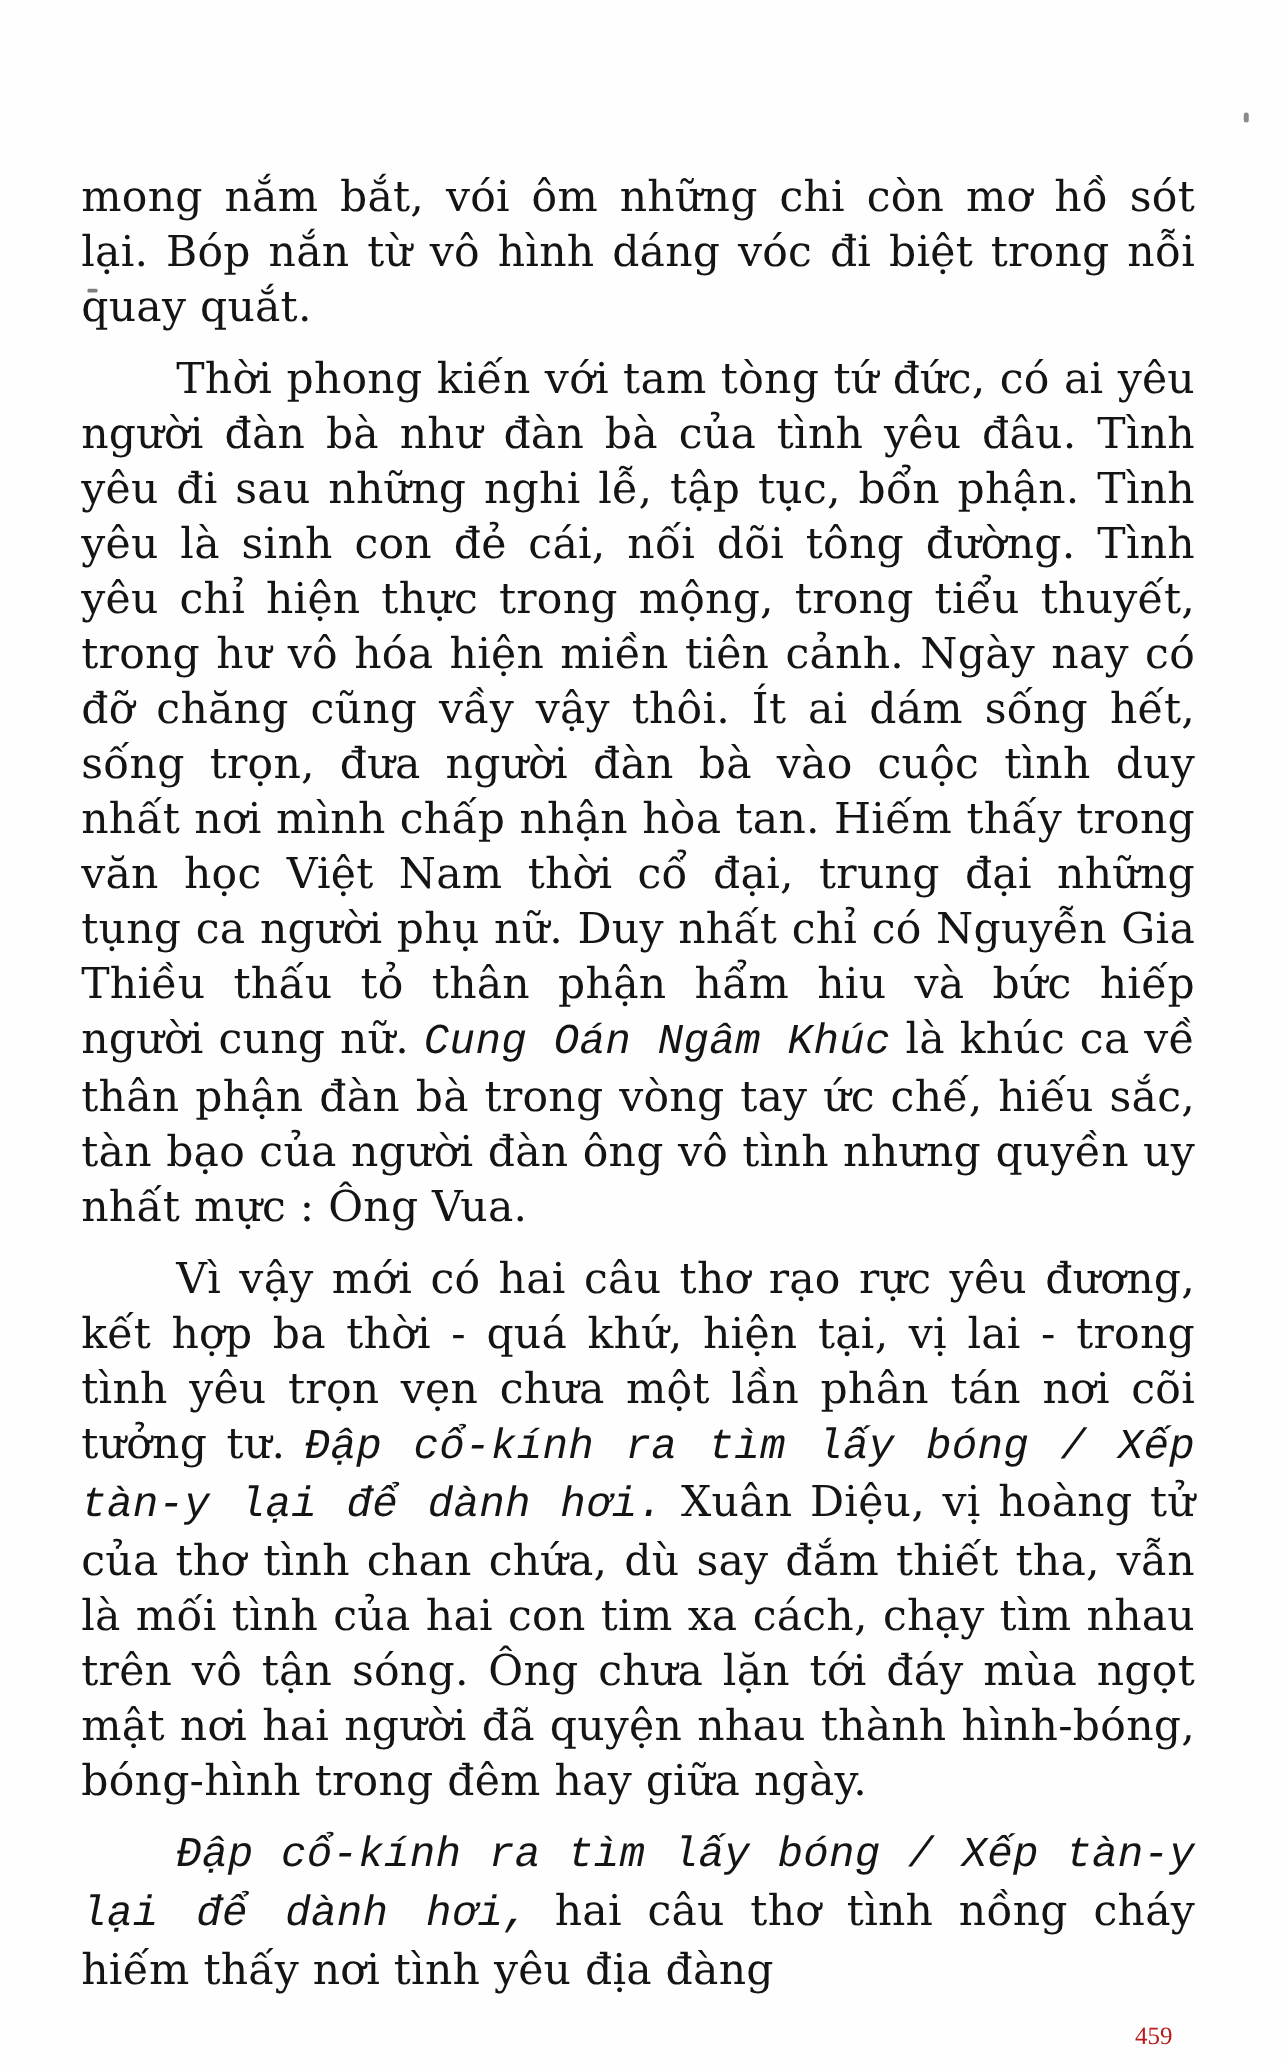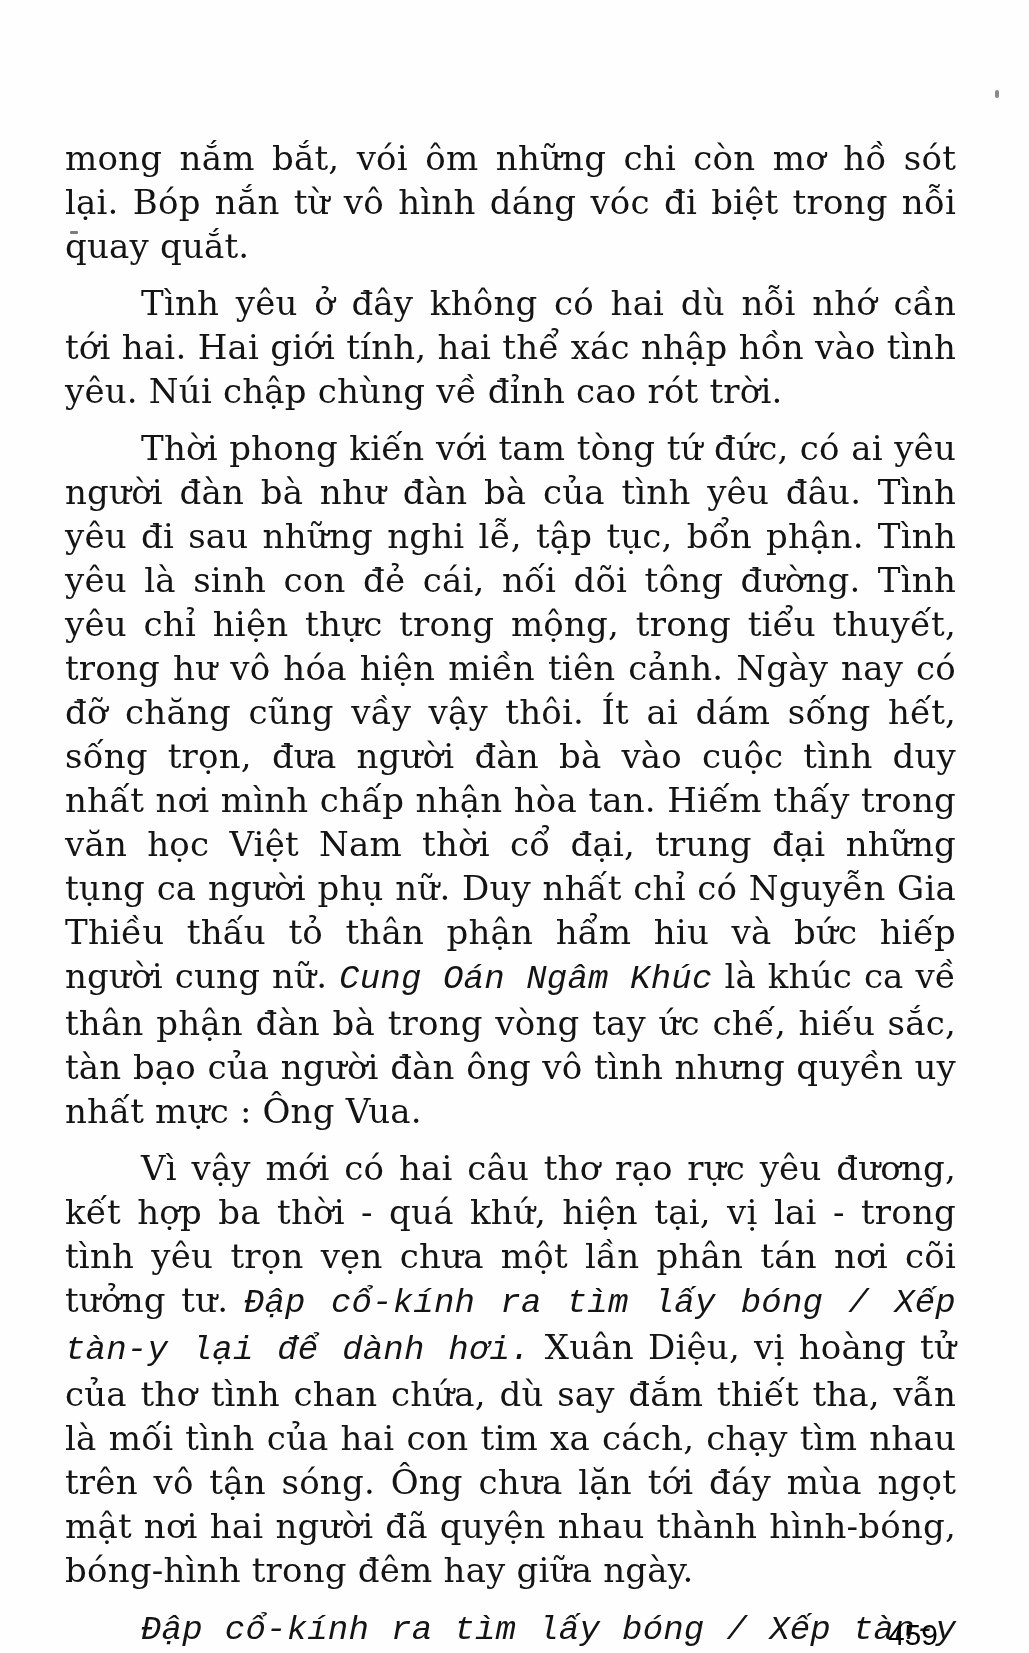--- a/index.html
+++ b/index.html
@@ -34,23 +34,23 @@
   .italic {
     font-style: italic;
     font-family: Liberation Mono, monospace;
   }
   .page-number {
     position: absolute;
     left: 882px;
     top: 1618px;
     width: 56px;
     text-align: right;
-    font-family: Liberation Sans, sans-serif;
-    font-size: 30px;
-    color: #000000;
+    font-family: Liberation Serif, serif;
+    font-size: 20px;
+    color: #b91c1c;
   }
   
   .speck-top-right {
     position: absolute;
     left: 995px;
     top: 90px;
     width: 4px;
     height: 8px;
     background: #8a8a8a;
     border-radius: 2px;
@@ -67,20 +67,19 @@
 </style>
 </head>
 <body>
 
 <div class="scan-page">
   <span class="speck-top-right"></span>
   <span class="speck-left-margin"></span>
 
   <div class="text-block">
       <p class="para"><span>mong nắm bắt, vói ôm những chi còn mơ hồ sót lại. Bóp nắn từ vô hình dáng vóc đi biệt trong nỗi quay quắt.</span></p>
-      <p class="para indent"><span>Tình yêu ở đây không có hai dù nỗi nhớ cần tới hai. Hai giới tính, hai thể xác nhập hồn vào tình yêu. Núi chập chùng về đỉnh cao rót trời.</span></p>
       <p class="para indent"><span>Thời phong kiến với tam tòng tứ đức, có ai yêu người đàn bà như đàn bà của tình yêu đâu. Tình yêu đi sau những nghi lễ, tập tục, bổn phận. Tình yêu là sinh con đẻ cái, nối dõi tông đường. Tình yêu chỉ hiện thực trong mộng, trong tiểu thuyết, trong hư vô hóa hiện miền tiên cảnh. Ngày nay có đỡ chăng cũng vầy vậy thôi. Ít ai dám sống hết, sống trọn, đưa người đàn bà vào cuộc tình duy nhất nơi mình chấp nhận hòa tan. Hiếm thấy trong văn học Việt Nam thời cổ đại, trung đại những tụng ca người phụ nữ. Duy nhất chỉ có Nguyễn Gia Thiều thấu tỏ thân phận hẩm hiu và bức hiếp người cung nữ. </span><span class="italic">Cung Oán Ngâm Khúc</span><span> là khúc ca về thân phận đàn bà trong vòng tay ức chế, hiếu sắc, tàn bạo của người đàn ông vô tình nhưng quyền uy nhất mực : Ông Vua.</span></p>
       <p class="para indent"><span>Vì vậy mới có hai câu thơ rạo rực yêu đương, kết hợp ba thời - quá khứ, hiện tại, vị lai - trong tình yêu trọn vẹn chưa một lần phân tán nơi cõi tưởng tư. </span><span class="italic">Đập cổ-kính ra tìm lấy bóng / Xếp tàn-y lại để dành hơi.</span><span> Xuân Diệu, vị hoàng tử của thơ tình chan chứa, dù say đắm thiết tha, vẫn là mối tình của hai con tim xa cách, chạy tìm nhau trên vô tận sóng. Ông chưa lặn tới đáy mùa ngọt mật nơi hai người đã quyện nhau thành hình-bóng, bóng-hình trong đêm hay giữa ngày.</span></p>
       <p class="para indent"><span class="italic">Đập cổ-kính ra tìm lấy bóng / Xếp tàn-y lại để dành hơi,</span><span> hai câu thơ tình nồng cháy hiếm thấy nơi tình yêu địa đàng</span></p>
     </div>
 
   <div class="page-number">459</div>
 </div>
 
 </body></html>

